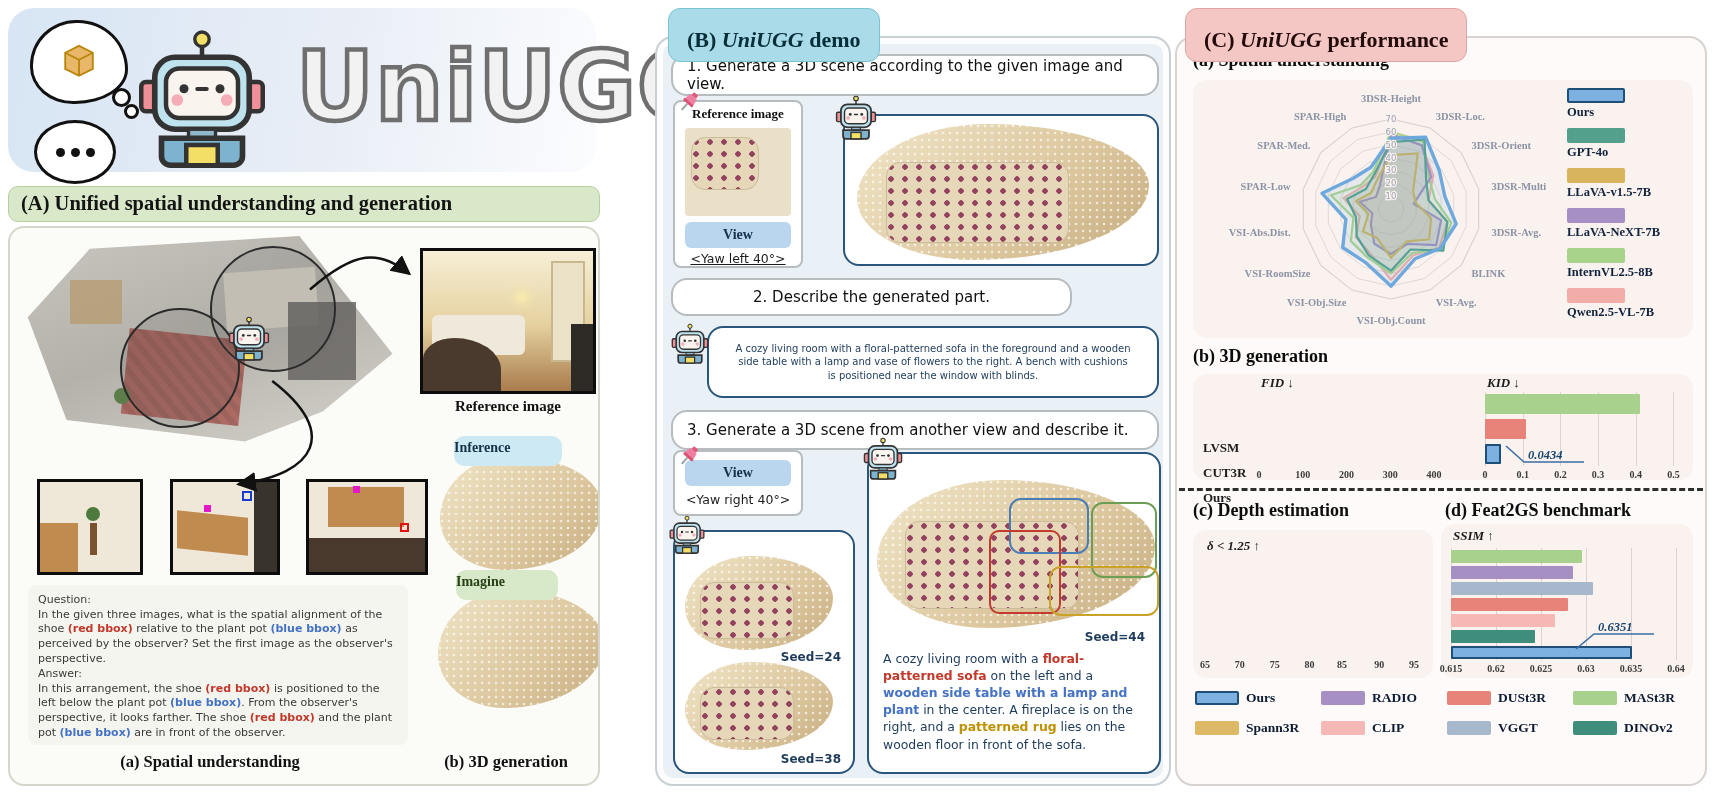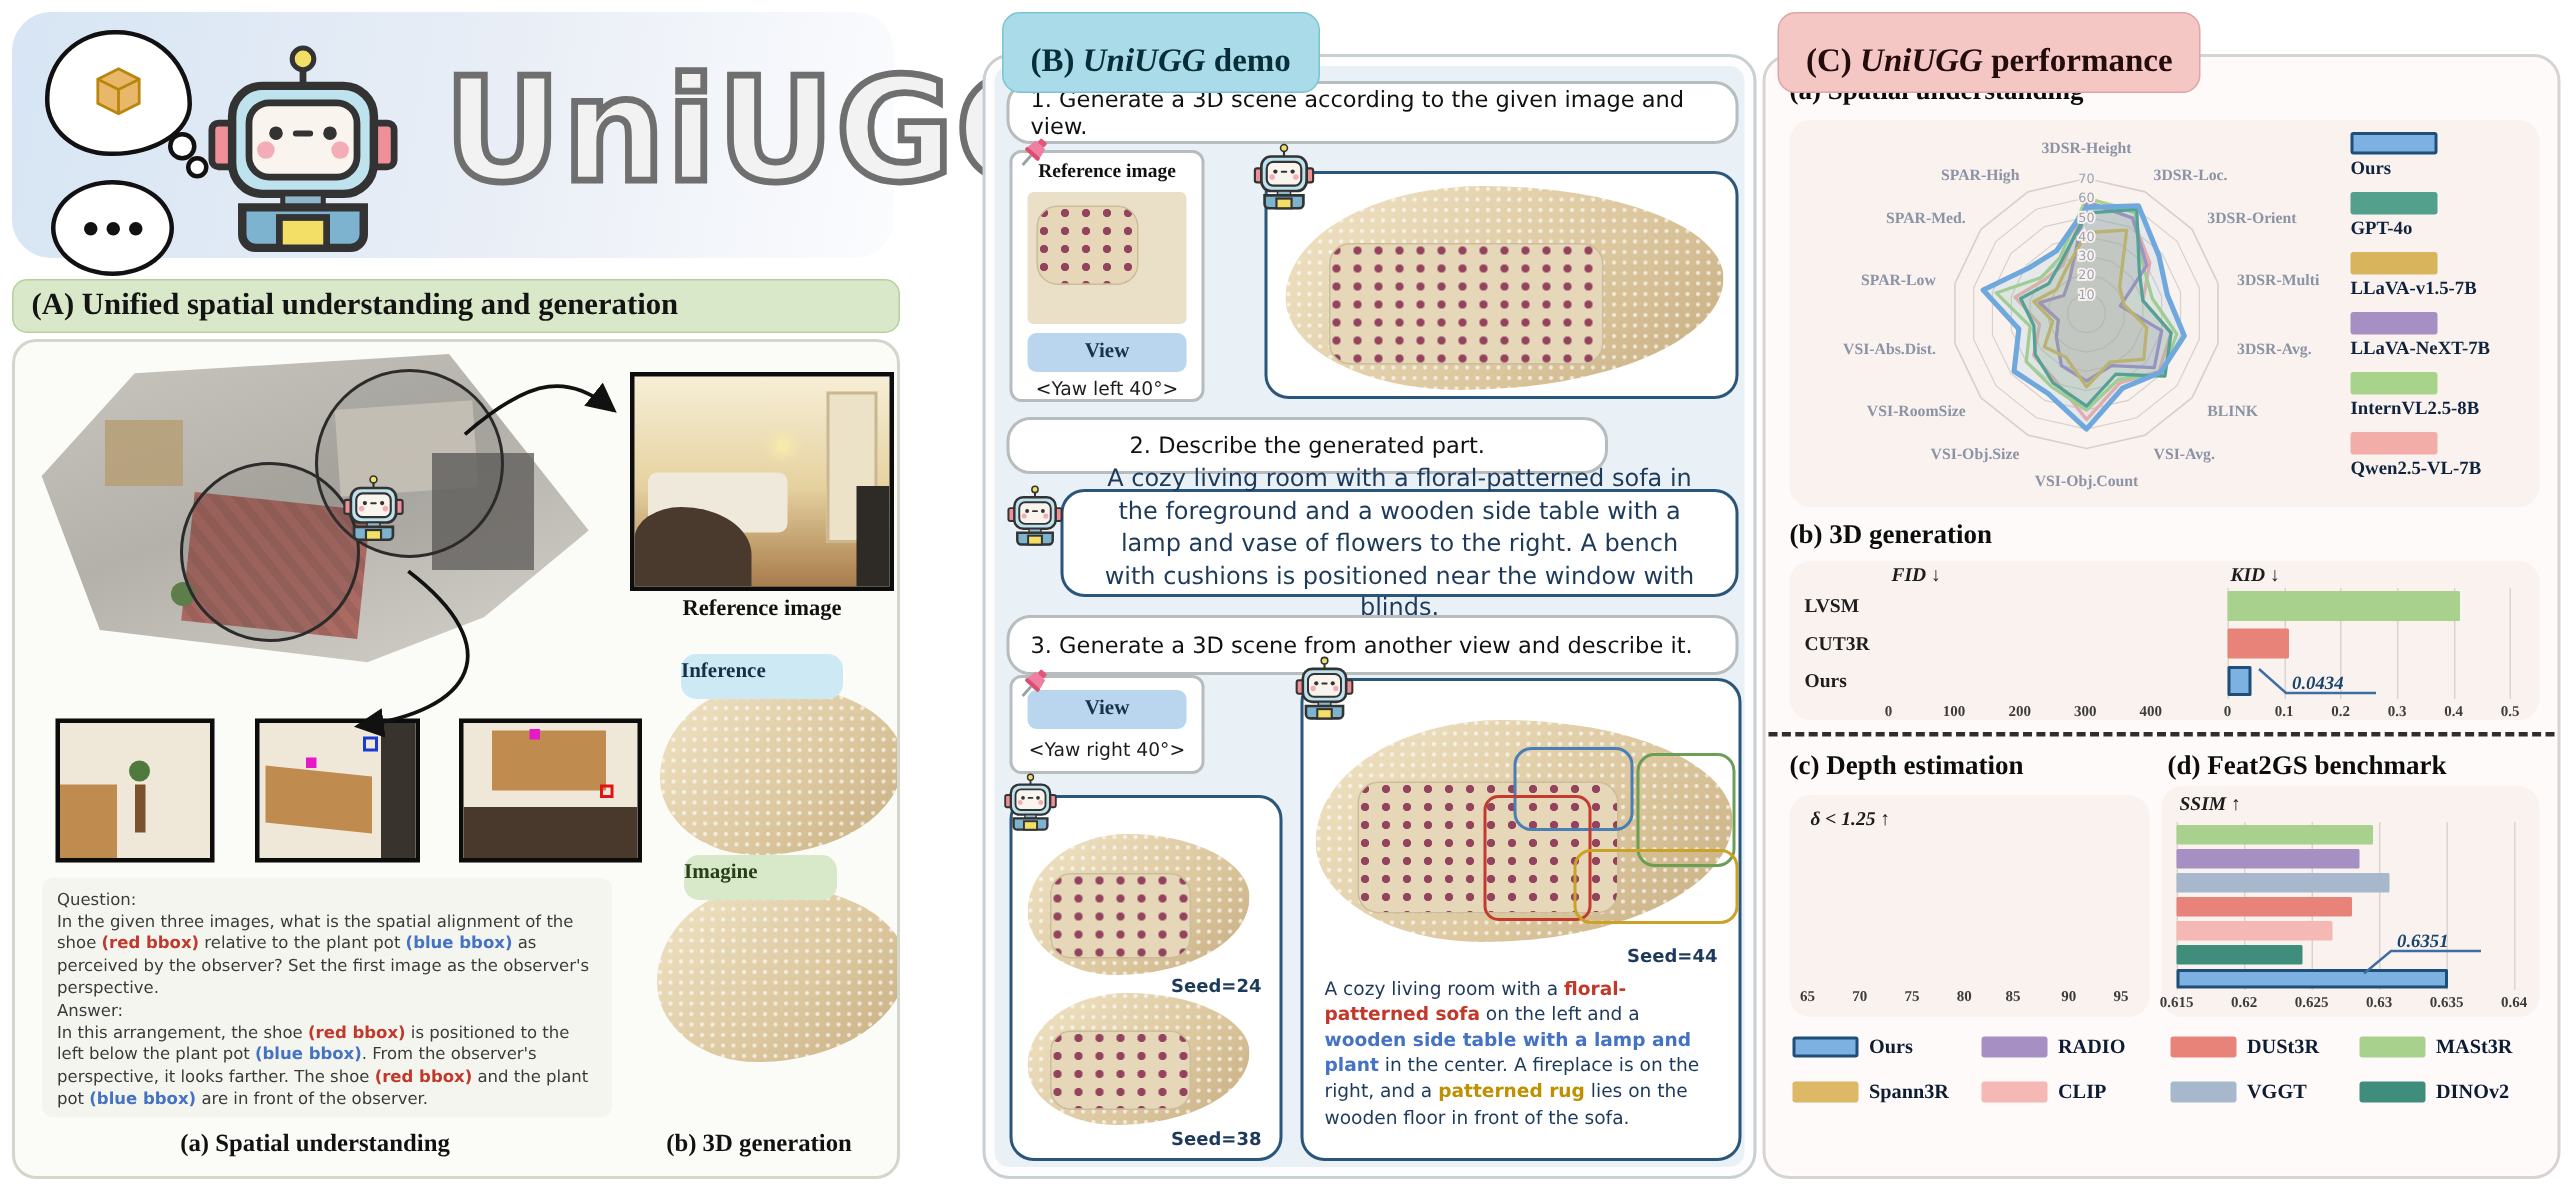--- a/index.html
+++ b/index.html
@@ -125,30 +125,30 @@
   .refcard{position:absolute;left:16px;top:62px;width:130px;height:168px;background:#fff;
     border:2px solid #b7bcbe;border-radius:8px;box-sizing:border-box;}
   .rc-label{position:absolute;top:4px;width:100%;text-align:center;
     font-family:"Liberation Serif","DejaVu Serif",serif;font-weight:bold;font-size:13px;color:#111;}
   .sofa-photo{position:absolute;left:10px;top:26px;width:106px;height:88px;background:#eae0c8;border-radius:4px;overflow:hidden;}
   .viewbtn{position:absolute;background:#b9d6ee;border-radius:6px;text-align:center;
     font-family:"Liberation Serif","DejaVu Serif",serif;font-weight:bold;font-size:14px;color:#16324d;
     height:26px;line-height:26px;}
   .refcard .viewbtn{left:10px;top:120px;width:106px;}
   .yaw{position:absolute;width:100%;text-align:center;font-size:12.5px;color:#1c1c1c;}
-  .refcard .yaw{top:149px;}
+  .refcard .yaw{top:149px;text-decoration:underline;}
   .viewcard2{position:absolute;left:16px;top:412px;width:130px;height:66px;background:#fff;
     border:2px solid #b7bcbe;border-radius:8px;box-sizing:border-box;}
   .viewcard2 .viewbtn{left:10px;top:8px;width:106px;}
   .viewcard2 .yaw{top:40px;}
 
   .bluebox{position:absolute;background:#fff;border:2.5px solid #29567a;border-radius:16px;box-sizing:border-box;}
   .box-1{left:186px;top:76px;width:316px;height:152px;}
   .descbox{left:50px;top:288px;width:452px;height:72px;display:flex;align-items:center;}
-  .descbox p{margin:0;width:100%;text-align:center;font-size:16px;color:#1d3a5a;line-height:1.35;padding:0 24px;}
+  .descbox p{margin:0;width:100%;text-align:center;font-size:10px;color:#1d3a5a;line-height:1.35;padding:0 24px;}
   .leftbox{left:16px;top:492px;width:182px;height:244px;}
   .rightbox{left:210px;top:414px;width:294px;height:322px;}
   .robot-b1{left:176px;top:56px;width:46px;height:48px;z-index:6;}
   .robot-b2{left:12px;top:284px;width:42px;height:44px;z-index:6;}
   .robot-b3{left:204px;top:398px;width:44px;height:46px;z-index:6;}
   .robot-b4{left:10px;top:476px;width:40px;height:42px;z-index:6;}
   .pc-main{left:12px;top:8px;width:292px;height:136px;}
   .pc-44{left:8px;top:26px;width:278px;height:148px;}
   .pc-24{left:10px;top:24px;width:148px;height:94px;}
   .pc-38{left:10px;top:130px;width:148px;height:88px;}
@@ -179,21 +179,21 @@
   #chartd-panel{left:264px;top:486px;width:252px;height:154px;}
   .dash-divider{position:absolute;left:2px;right:2px;top:450px;border-top:3.5px dashed #2e2e2e;}
 
   .bc-title{position:absolute;font-family:"Liberation Serif","DejaVu Serif",serif;
     font-style:italic;font-weight:bold;font-size:13px;color:#1c1c1c;white-space:nowrap;}
   .bc-plot{position:absolute;}
   .bc-grid{position:absolute;top:0;bottom:0;width:1px;background:#ddd2cd;}
   .bc-tick{position:absolute;transform:translateX(-50%);font-family:"Liberation Serif","DejaVu Serif",serif;
     font-weight:bold;font-size:10px;color:#3c3c3c;}
   .bc-rowlabel{position:absolute;font-family:"Liberation Serif","DejaVu Serif",serif;
-    font-weight:bold;font-size:13px;color:#1d1d1d;}
+    font-weight:bold;font-size:13px;color:#1d1d1d;margin-top:44px;}
   .bc-bar{position:absolute;border-radius:1px;}
   .bc-ours{border:2.2px solid #1f4e79;box-sizing:border-box;}
   .bc-callout{position:absolute;overflow:visible;z-index:4;}
   .bc-callout-text{font-family:"Liberation Serif","DejaVu Serif",serif;font-style:italic;
     font-weight:bold;font-size:12.5px;fill:#17456e;}
 
   .radar-tick{font-size:8.5px;fill:#9aa2b0;text-anchor:middle;paint-order:stroke;stroke:#faf2ef;stroke-width:2.5px;}
   .radar-axis-label{font-family:"Liberation Serif","DejaVu Serif",serif;font-weight:bold;font-size:10.5px;fill:#8b93a4;}
   .radar-legend{position:absolute;left:374px;top:8px;width:122px;}
   .rl-item{margin-bottom:8px;}

